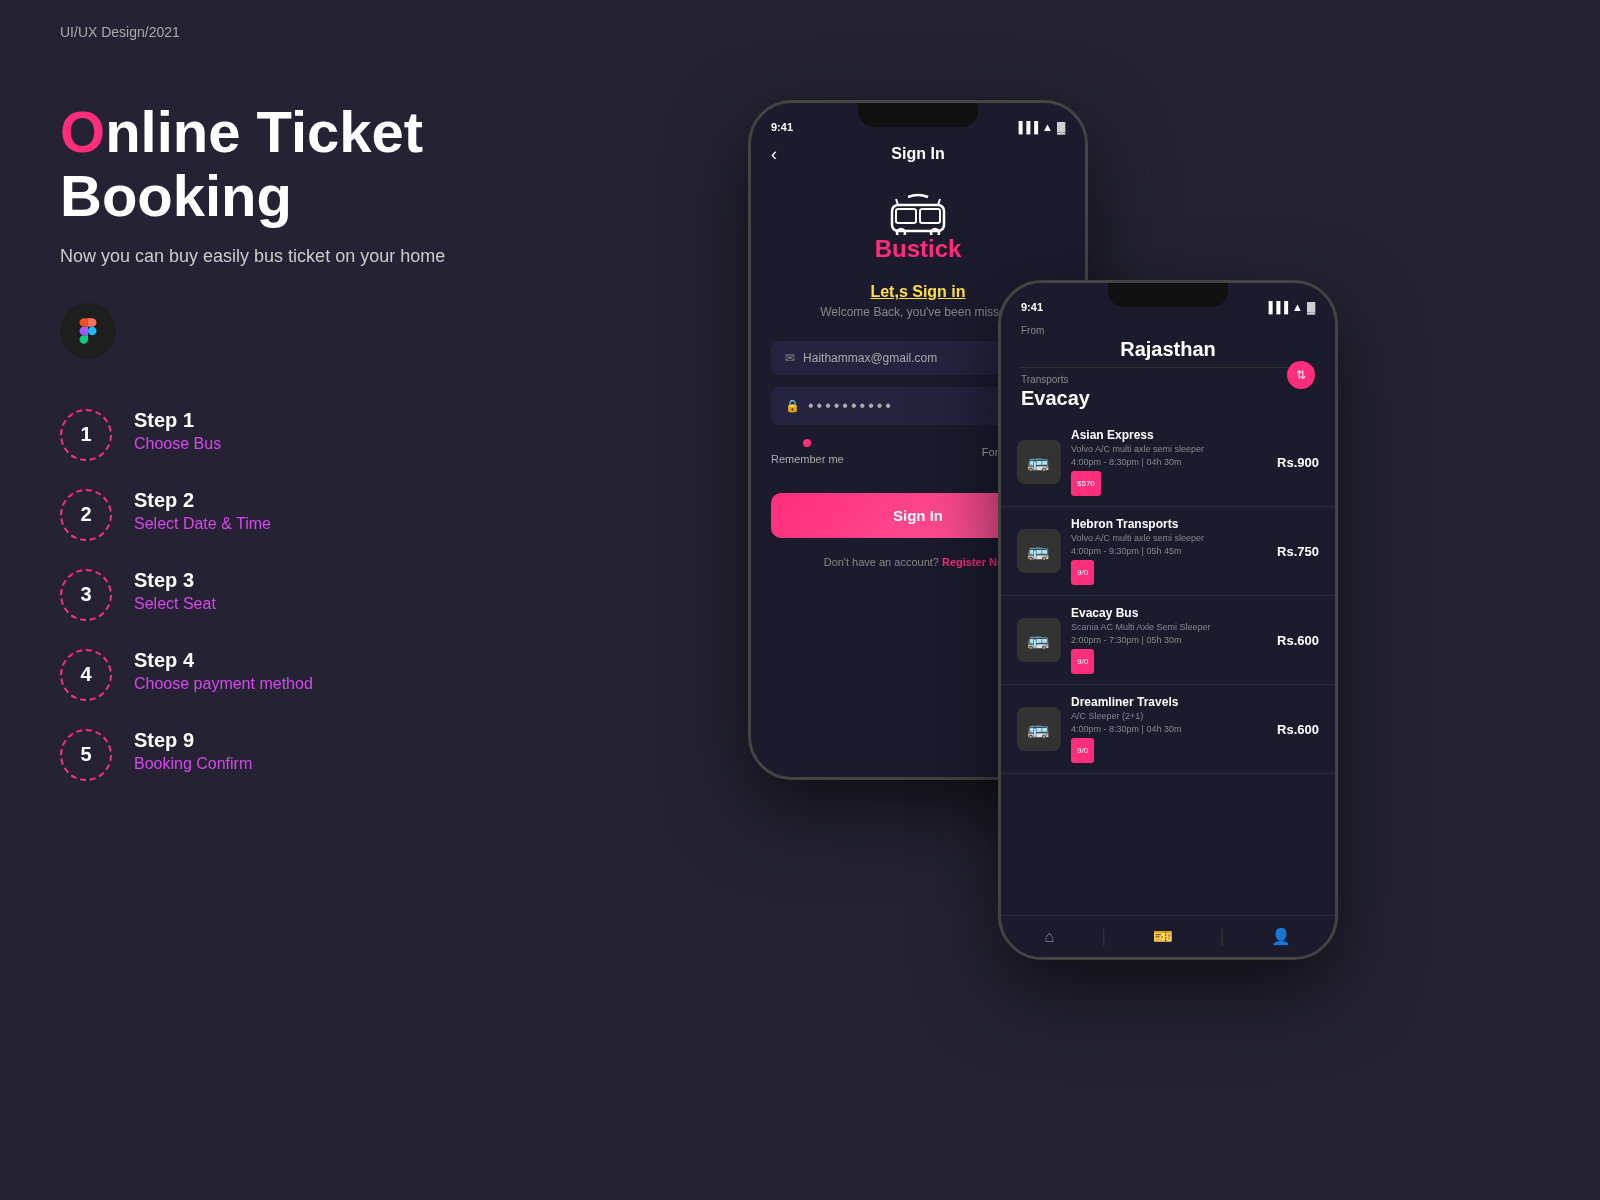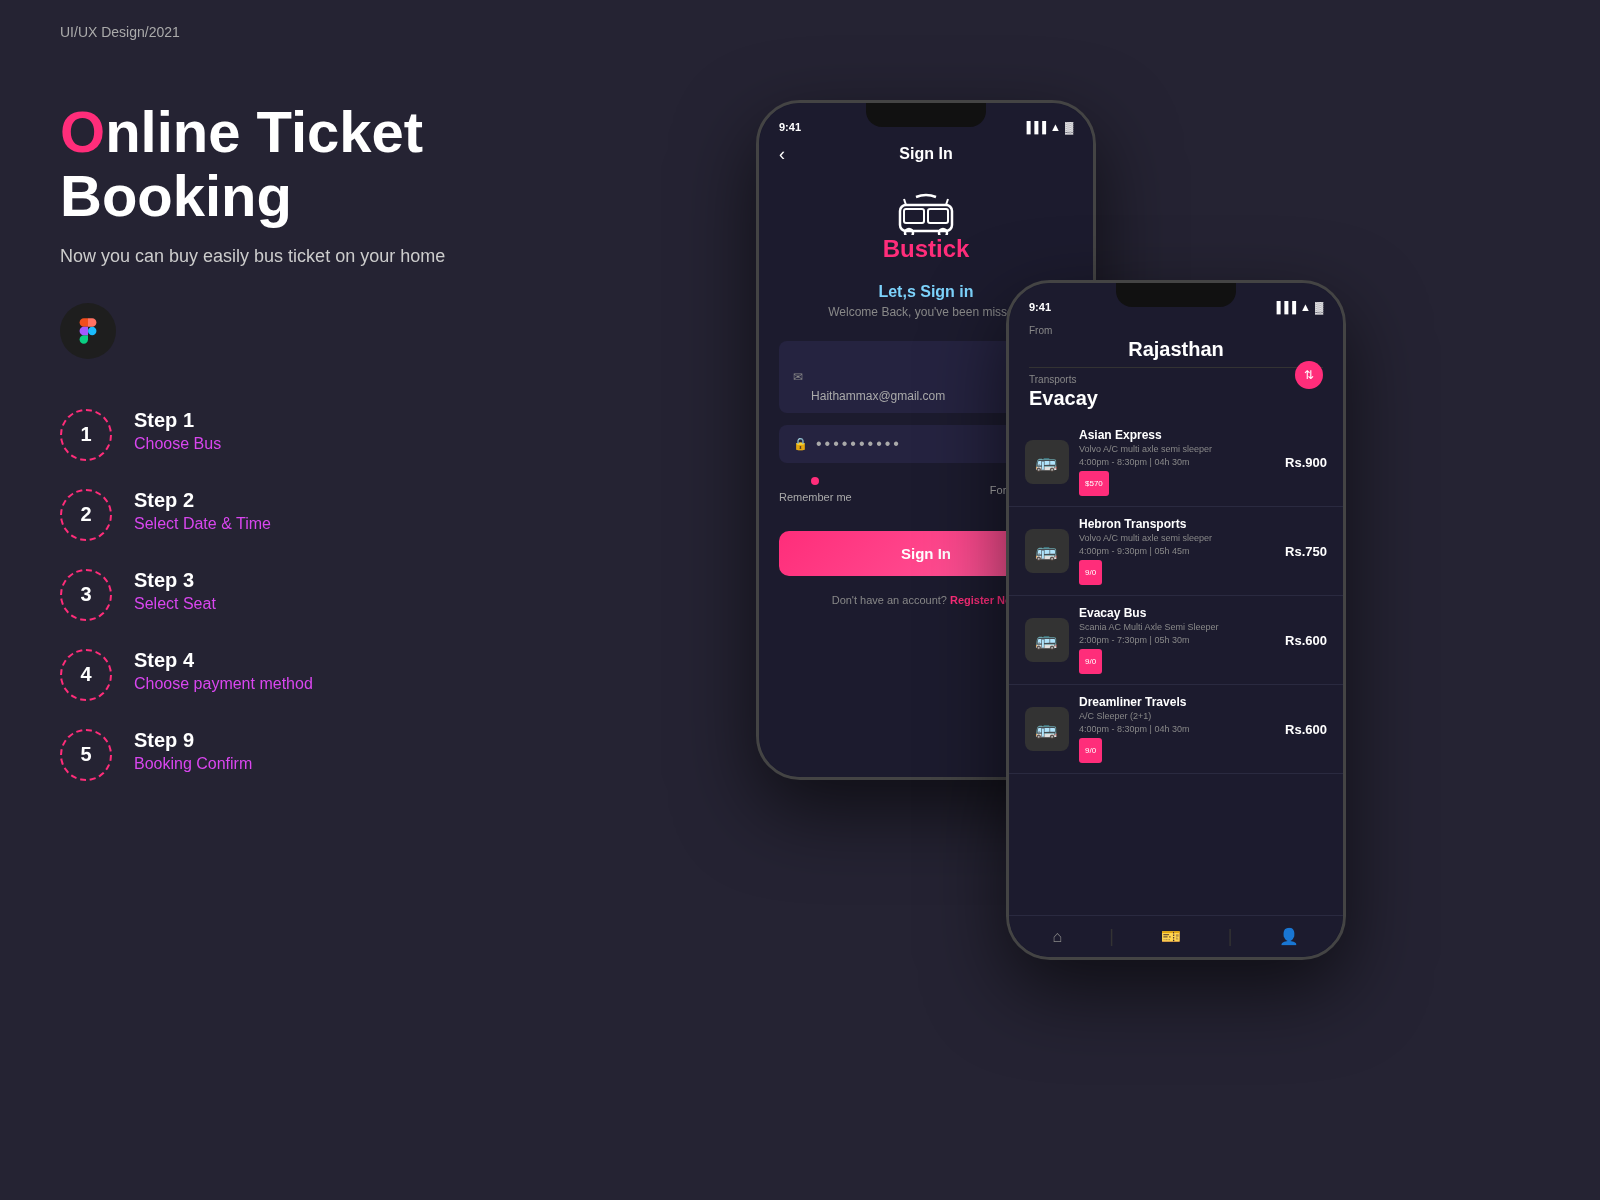--- a/index.html
+++ b/index.html
@@ -92,21 +92,21 @@
     }
 
     .step-text .step-desc {
       font-size: 16px;
       color: #d946ef;
     }
 
     
     .phones-container {
       position: absolute;
-      right: 4px;
+      right: 12px;
       top: 60px;
       width: 900px;
       height: 1100px;
     }
 
     
     .phone-1 {
       position: absolute;
       left: 60px;
       top: 40px;
@@ -230,22 +230,23 @@
     }
 
     .signin-welcome {
       text-align: center;
       padding: 8px 20px 16px;
     }
 
     .signin-welcome .welcome-title {
       font-size: 16px;
       font-weight: 700;
-      color: #7dd3fc;
+      color: #fde047;
       margin-bottom: 4px;
+      text-decoration: underline;
     }
 
     .signin-welcome .welcome-sub {
       font-size: 12px;
       color: #888;
     }
 
     .input-field {
       margin: 6px 20px;
       background: #252340;
@@ -257,21 +258,20 @@
     }
 
     .input-field .input-icon {
       font-size: 12px;
       color: #888;
     }
 
     .input-field .input-text {
       font-size: 12px;
       color: #aaa;
-      margin-top: 38px;
     }
 
     .input-field .input-dots {
       font-size: 16px;
       color: #aaa;
       letter-spacing: 3px;
     }
 
     .remember-row {
       display: flex;

